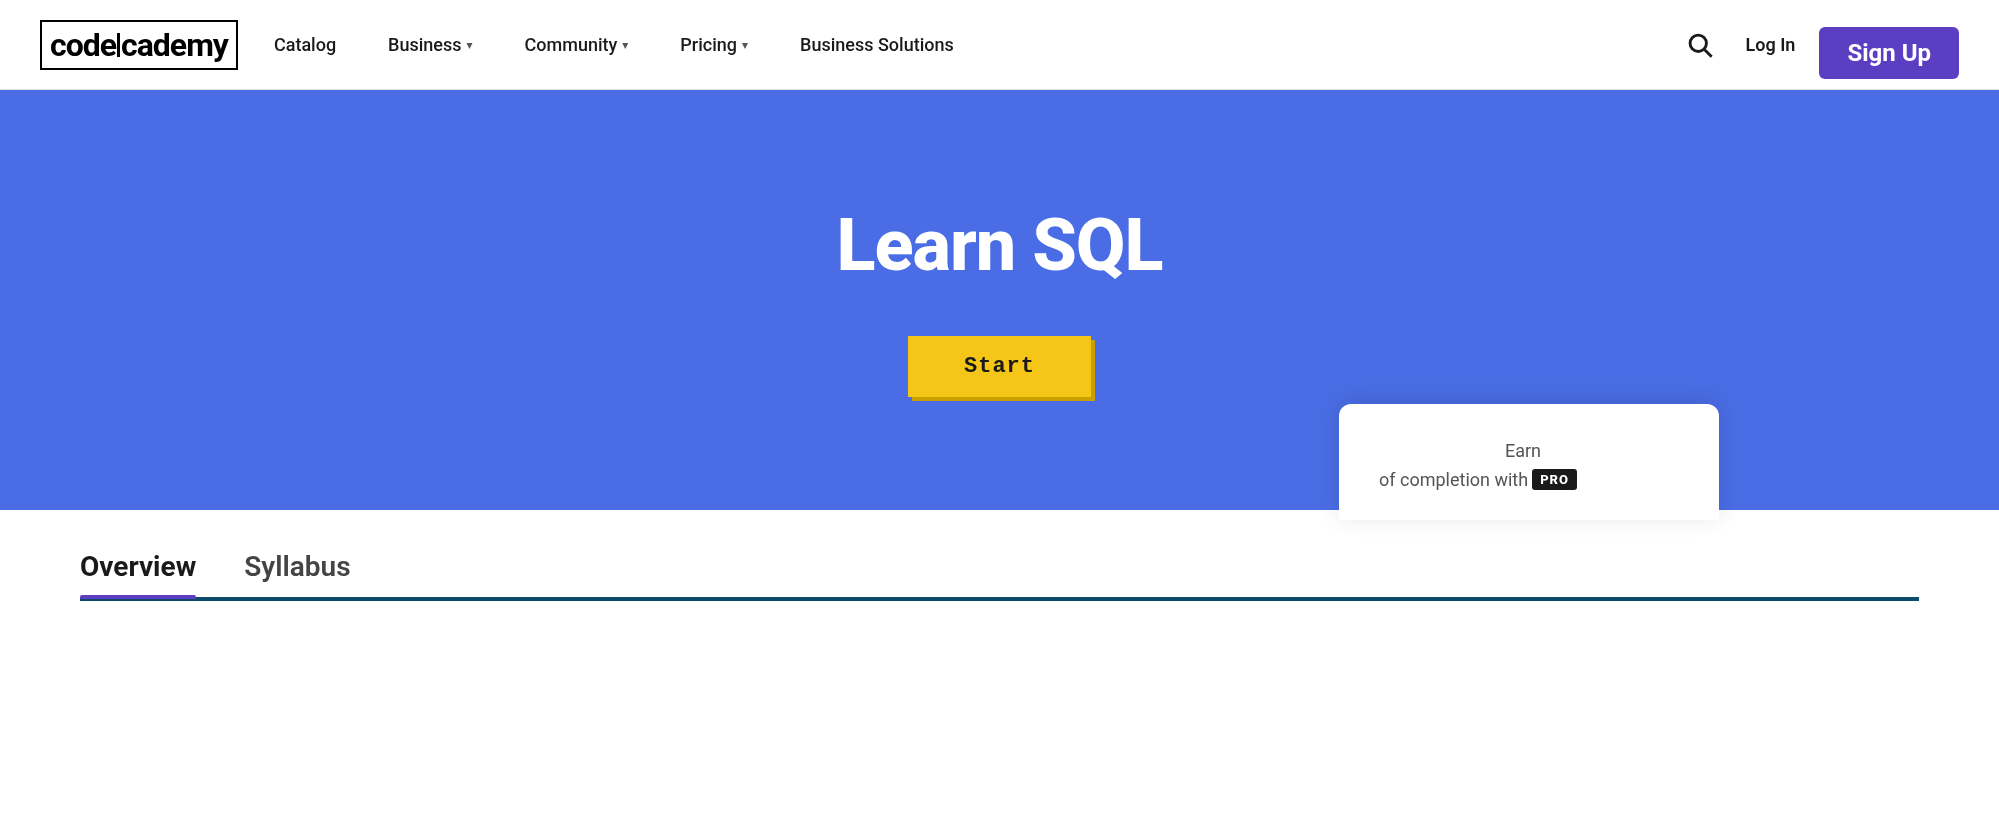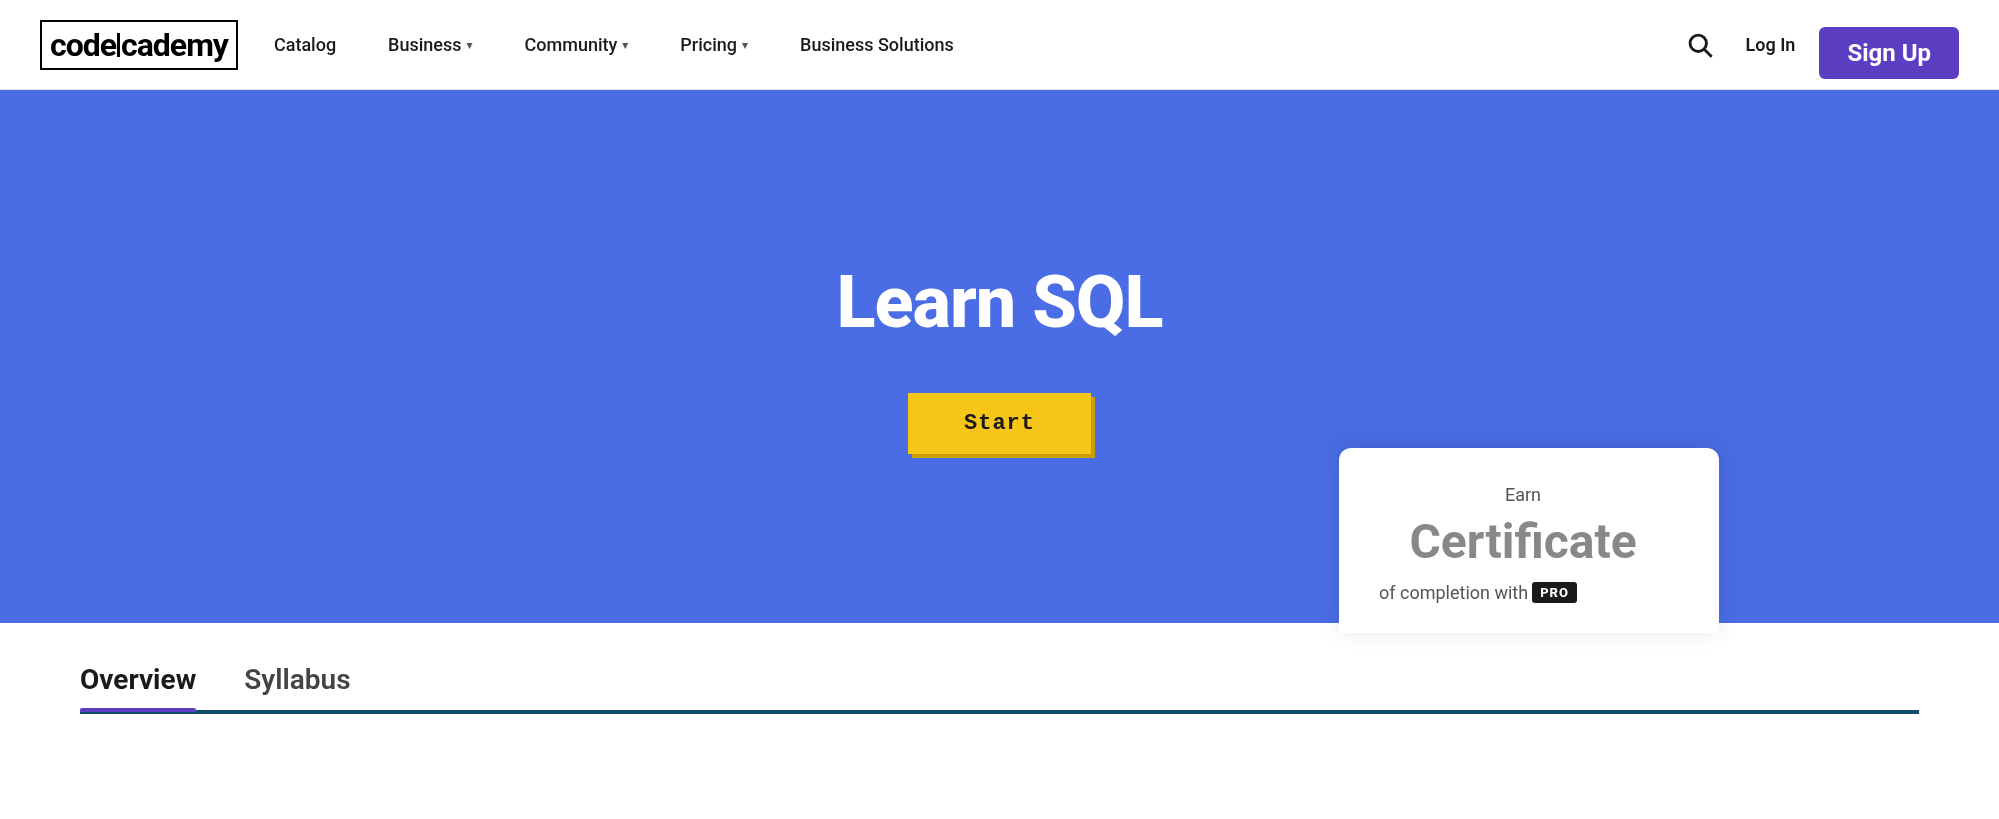--- a/index.html
+++ b/index.html
@@ -130,21 +130,21 @@
       font-weight: 700;
       cursor: pointer;
       text-decoration: none;
       margin-top: 17px;
     }
 
     
     .hero {
       background: #4a6de5;
       width: 100%;
-      height: 533px;
+      height: 420px;
       display: flex;
       flex-direction: column;
       align-items: center;
       justify-content: center;
       position: relative;
     }
 
     .hero-title {
       color: #fff;
       font-size: 72px;
@@ -310,21 +310,20 @@
     <a href="#" class="signup-btn">Sign Up</a>
   </div>
 </nav>
 
 <section class="hero">
   <h1 class="hero-title">Learn SQL</h1>
   <button class="start-btn">Start</button>
 
   <div class="cert-card">
     <div class="cert-earn">Earn</div>
-    <div class="cert-title">Certificate</div>
     <div class="cert-subtitle">
       <span>of completion with</span>
       <span class="pro-badge">PRO</span>
     </div>
   </div>
 </section>
 
 <div class="lower-section">
   <div class="tabs">
     <a href="#" class="tab active">Overview</a>

